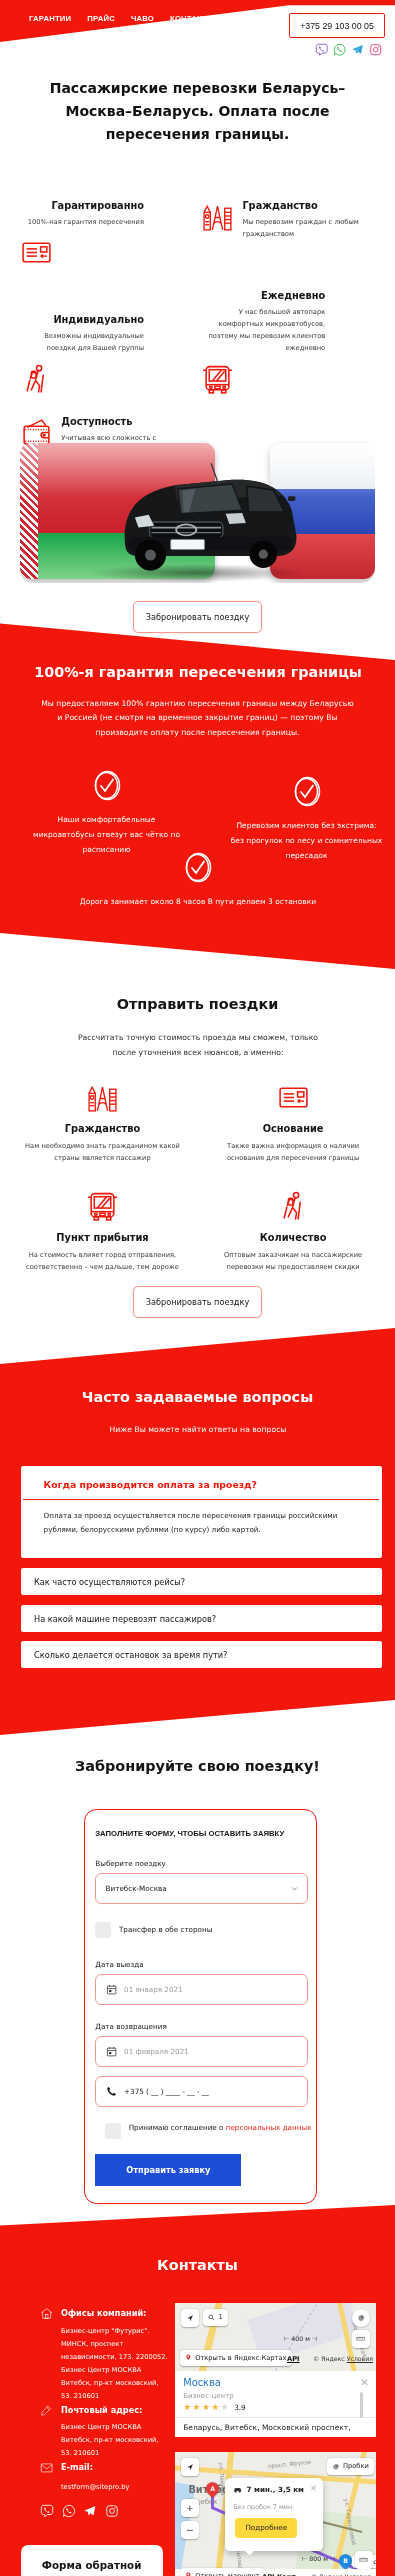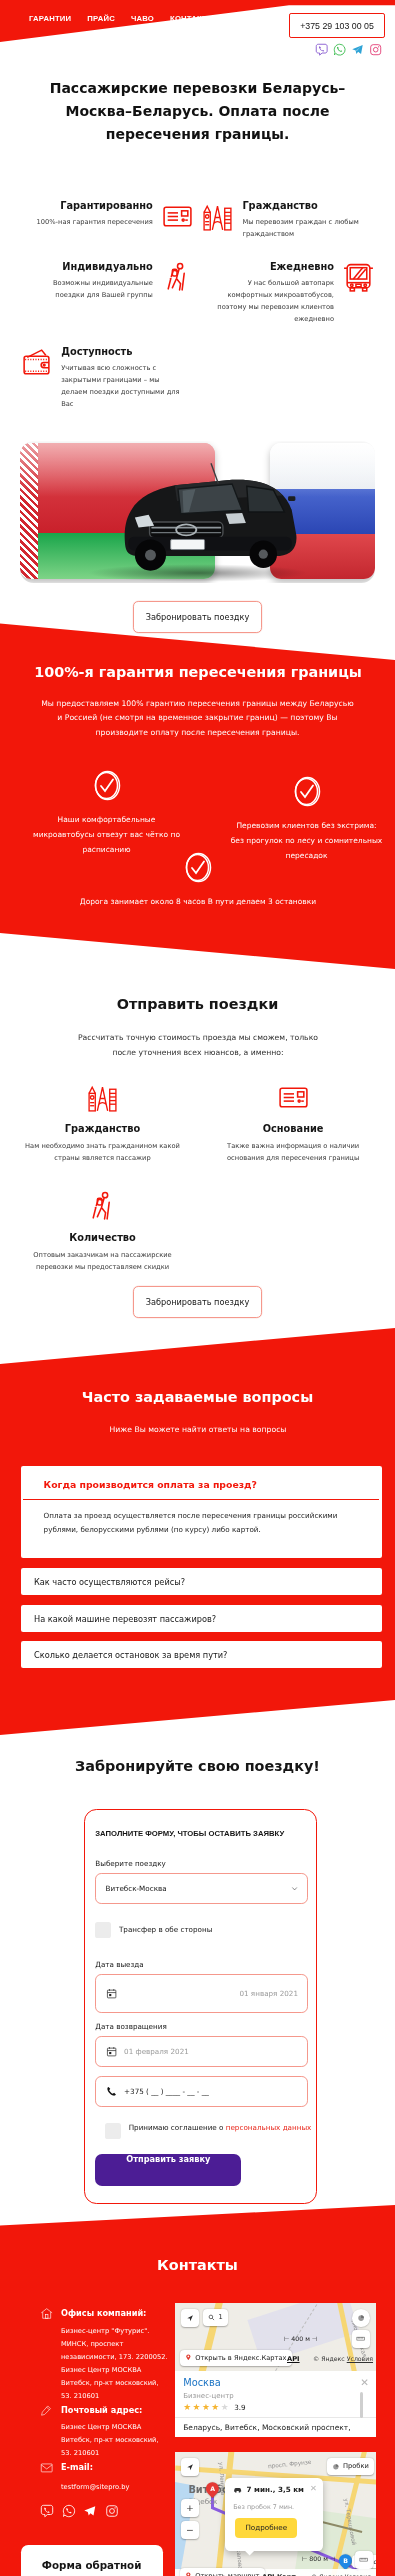--- a/index.html
+++ b/index.html
@@ -10,38 +10,38 @@
   .center { text-align:center; }
   .h1 { font-size:14px; font-weight:bold; line-height:1.65; color:#111; }
   .h1w { font-size:14.4px; font-weight:bold; color:#fff; }
   .h1b { font-size:14.4px; font-weight:bold; color:#161616; }
   .cta { display:flex; align-items:center; justify-content:center; background:#fff; border:0.5px solid #f5988c; border-radius:5.2px; font-size:8.2px; color:#161616; cursor:pointer; box-shadow:0 0 0 0.5px rgba(245,152,140,.25); }
   .nav a { color:#fff; text-decoration:none; font-family:"Liberation Sans", sans-serif; font-weight:bold; font-size:7.7px; letter-spacing:0.2px; margin-right:13.4px; }
   .phone-box { display:flex; align-items:center; justify-content:center; background:#fff; border:0.5px solid #f2170a; border-radius:2.1px; font-family:"Liberation Sans", sans-serif; font-size:8.8px; color:#161616; }
   .soc-row { display:flex; gap:4.6px; }
   .feat-grid { display:grid; grid-template-columns:174px 174px; column-gap:7.2px; row-gap:20.6px; }
   .feat { display:flex; gap:8.2px; }
-  .feat.left { justify-content:flex-end; text-align:right; }
+  .feat.left { justify-content:flex-end; text-align:right;flex-direction:column; }
   .feat .txt h3 { font-size:9.8px; font-weight:bold; color:#161616; margin-bottom:5.2px; }
   .feat .txt p { font-size:6.7px; color:#3c3c3c; line-height:1.8; }
   .ic64 { width:33px; height:33px; flex:0 0 33px; color:#f2170a; }
   .check-col { position:absolute; width:155px; text-align:center; color:#fff; }
   .check-col p { font-size:7.5px; line-height:2.0; }
   .price-grid { display:grid; grid-template-columns:170px 170px; column-gap:20.6px; row-gap:25px; }
   .pitem { text-align:center; }
   .pitem h3 { font-size:9.8px; font-weight:bold; margin:7.2px 0 6.2px; color:#161616; }
   .pitem p { font-size:6.7px; color:#3c3c3c; line-height:1.8; }
   .faq-card { position:absolute; left:20.6px; width:361px; background:#fff; border-radius:2.1px; }
   .faq-q { font-size:8.2px; color:#161616; }
   .form-card { position:absolute; background:#fff; border:0.5px solid #f2170a; border-radius:12.4px; }
   .lbl { font-size:7.2px; color:#161616; }
   .input { position:absolute; display:flex; align-items:center; gap:7.2px; background:#fff; border:0.5px solid #f5988c; border-radius:6.2px; padding:0 9.3px; font-size:7.2px; }
   .input .ph { color:#9a9a9a; }
   .chk { width:15.5px; height:15.5px; background:#ececec; border-radius:2.6px; flex:0 0 15.5px; }
-  .btn-red { display:flex; justify-content:center; background:#4c1d95; color:#fff; font-weight:bold; border-radius:7px; cursor:pointer; }
+  .btn-red { display:flex; align-items:center; justify-content:center; background:#1d4ed8; color:#fff; font-weight:bold; border-radius:0; cursor:pointer; }
   .c-label { font-size:8.2px; font-weight:bold; color:#fff; }
   .c-text { font-size:6.7px; color:#fff; line-height:1.95; }
   .map { position:absolute; left:175px; width:201px; background:#efede7; overflow:hidden; }
   .map-btn { position:absolute; width:17.5px; height:17.5px; background:#fff; border-radius:4.1px; box-shadow:0 0.5px 1.5px rgba(0,0,0,.3); display:flex; align-items:center; justify-content:center; font-size:9.3px; color:#333; }
   .map-pill { position:absolute; height:16.5px; background:#fff; border-radius:4.1px; box-shadow:0 0.5px 1.5px rgba(0,0,0,.3); display:flex; align-items:center; gap:3.1px; padding:0 5.2px; font-size:6.7px; color:#222; }
   .map-link { font-size:6.7px; color:#111; font-weight:bold; text-decoration:underline; }
   .map-copy { font-size:6.2px; color:#333; }
   .road { position:absolute; background:#f6d673; }
   .road-w { position:absolute; background:#fdfdfb; }
   .bldg { position:absolute; background:#e2e1ec; }
@@ -382,20 +382,27 @@
     </div>
     <div class="pitem">
       <span class="ic64" style="display:inline-block;"><svg width="33" height="33" viewBox="0 0 64 64">
             <use href="#i-ticket"></use>
           </svg></span>
       <h3>Основание</h3>
       <p>Также важна информация о наличии основания для пересечения границы</p>
     </div>
     <div class="pitem">
       <span class="ic64" style="display:inline-block;"><svg width="33" height="33" viewBox="0 0 64 64">
+            <use href="#i-bus"></use>
+          </svg></span>
+      <h3>Пункт прибытия</h3>
+      <p>На стоимость влияет город отправления, соответственно – чем дальше, тем дороже</p>
+    </div>
+    <div class="pitem">
+      <span class="ic64" style="display:inline-block;"><svg width="33" height="33" viewBox="0 0 64 64">
             <use href="#i-hiker"></use>
           </svg></span>
       <h3>Количество</h3>
       <p>Оптовым заказчикам на пассажирские перевозки мы предоставляем скидки</p>
     </div>
   </div>
   <div class="abs cta" style="top:1286px;left:133px;width:129px;height:32px;">
     <span>Забронировать поездку</span>
   </div>
 
@@ -428,21 +435,21 @@
           <svg width="7.2" height="7.2" viewBox="0 0 64 64">
             <use href="#i-chevron"></use>
           </svg>
         </span>
     </div>
     <div class="abs" style="top:112px;left:10.3px;display:flex;align-items:center;gap:8.2px;">
       <span class="chk"></span>
       <span class="lbl">Трансфер в обе стороны</span>
     </div>
     <div class="abs lbl" style="top:150px;left:10.3px;">Дата выезда</div>
-    <div class="input" style="top:164px;left:10.3px;width:213px;height:39px;justify-content:space-between;">
+    <div class="input" style="top:164px;left:10.3px;width:213px;height:31px;">
       <span style="color:#222;">
           <svg width="11.3" height="11.3" viewBox="0 0 64 64">
             <use href="#i-calendar"></use>
           </svg>
         </span>
       <span class="ph">01 января 2021</span>
     </div>
     <div class="abs lbl" style="top:212px;left:10.3px;">Дата возвращения</div>
     <div class="input" style="top:226px;left:10.3px;width:213px;height:31px;">
       <span style="color:#222;">

